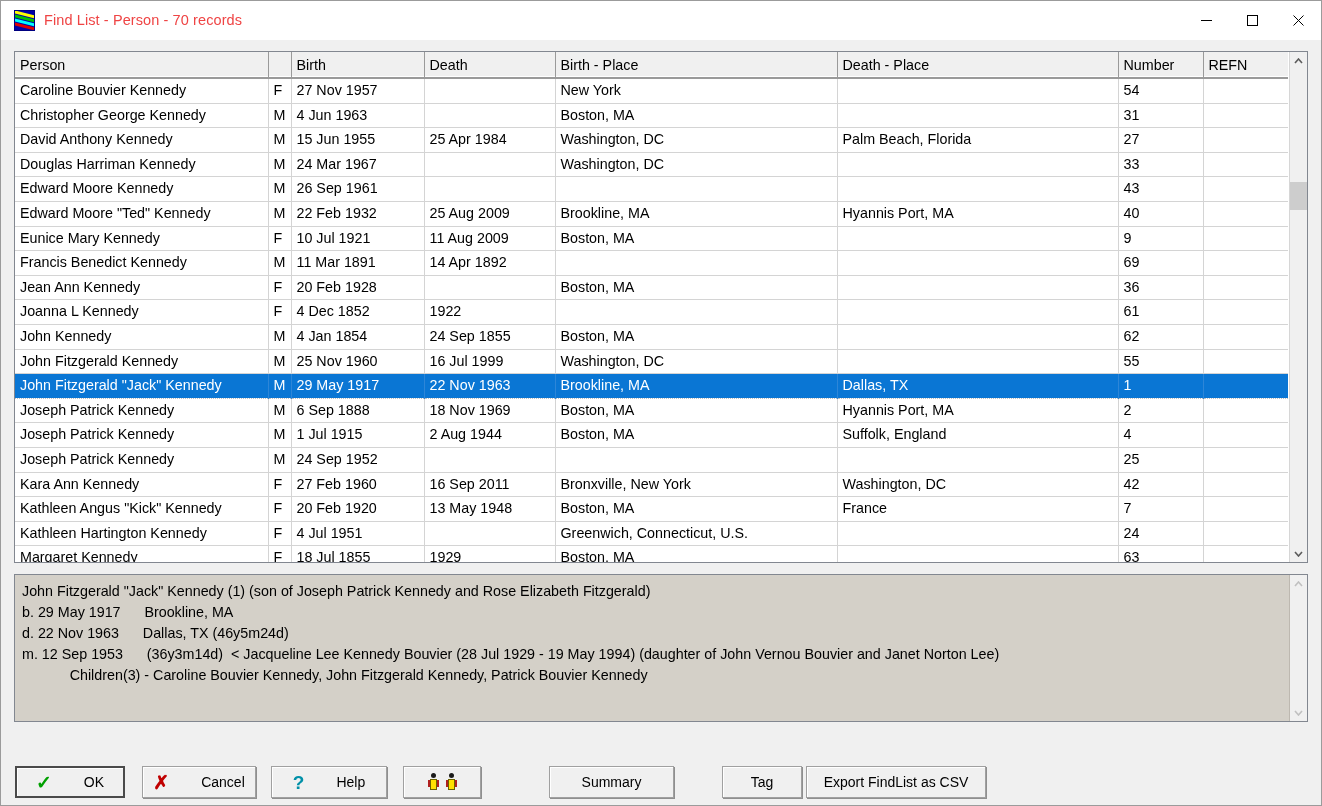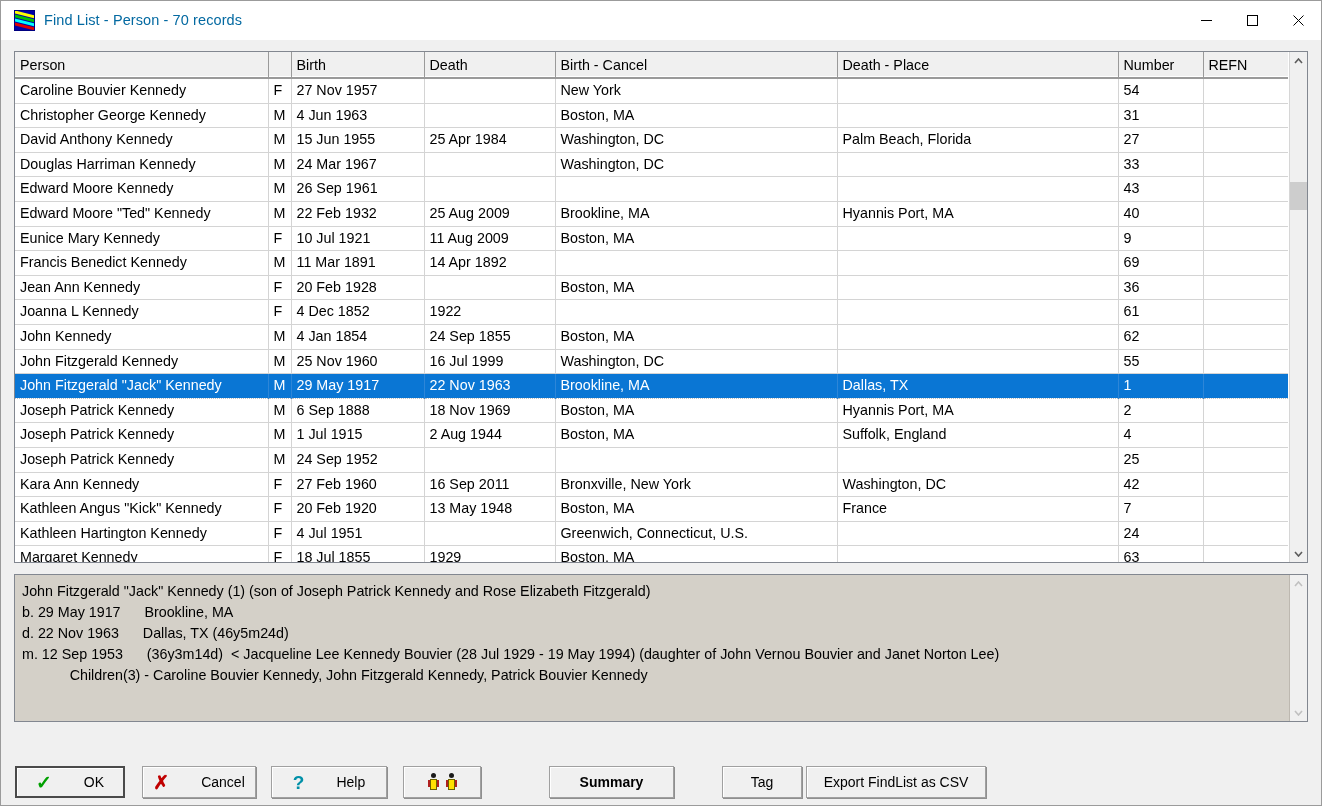--- a/index.html
+++ b/index.html
@@ -38,21 +38,21 @@
   .title-icon i {
     position: absolute; display: block;
     height: 3px; width: 28px; left: -4px;
     transform: rotate(14deg);
   }
   .title-icon i.s1 { top: 2px;  background: #ffff00; }
   .title-icon i.s2 { top: 6px;  background: #00c000; }
   .title-icon i.s3 { top: 10px; background: #00ffff; }
   .title-icon i.s4 { top: 14px; background: #e00000; }
   .title-text {
-    font-size: 14.5px; color: #0369a1;
+    font-size: 14.5px; color: #ef4444;
     letter-spacing: 0.1px;
   }
   .win-controls {
     position: absolute; right: 0; top: 0;
     height: 38px; display: flex;
   }
   .win-btn {
     width: 46px; height: 38px;
     display: flex; align-items: center; justify-content: center;
     font-size: 13px; color: #000;
@@ -184,21 +184,21 @@
     box-sizing: border-box;
     position: relative;
   }
   .btn.focus { border: 2px solid #4a4a4a; box-shadow: inset 1px 1px 0 #ffffff; }
   .btn .glyph { margin-right: 6px; display: inline-flex; align-items: center; }
   .btn .lbl { }
   .b-ok      { width: 110px; margin-right: 17px; }
   .b-cancel  { width: 114px; margin-right: 15px; }
   .b-help    { width: 116px; margin-right: 16px; }
   .b-people  { width: 78px; }
-  .b-summary { width: 125px; margin-left: 68px; font-weight: bold; }
+  .b-summary { width: 125px; margin-left: 68px; font-weight: normal; }
   .b-tag     { width: 80px; margin-left: 48px; }
   .b-export  { width: 180px; margin-left: 4px; }
   .btn.b-ok .lbl, .btn.b-cancel .lbl, .btn.b-help .lbl { margin-left: 26px; }
 
   .chk { color: #00a000; font-size: 19px; font-weight: bold; line-height: 1; }
   .xmark { color: #c00000; font-size: 19px; font-weight: bold; line-height: 1; }
   .qmark { color: #0090a8; font-size: 19px; font-weight: bold; line-height: 1; }
   .person-pair { display: flex; gap: 7px; align-items: center; }
   .pfig { width: 11px; height: 18px; position: relative; }
   .pfig .head { position:absolute; left:3px; top:0; width:5px; height:5px; background:#1a1a1a; border-radius:50%; }
@@ -251,21 +251,21 @@
             <col class="c-dplace">
             <col class="c-num">
             <col class="c-refn">
         </colgroup>
         <thead>
           <tr>
             <th>Person</th>
             <th></th>
             <th>Birth</th>
             <th>Death</th>
-            <th>Birth - Cancel</th>
+            <th>Birth - Place</th>
             <th>Death - Place</th>
             <th>Number</th>
             <th>REFN</th>
           </tr>
         </thead>
         <tbody>
             <tr>
               <td>Caroline Bouvier Kennedy</td>
               <td>F</td>
               <td>27 Nov 1957</td>

